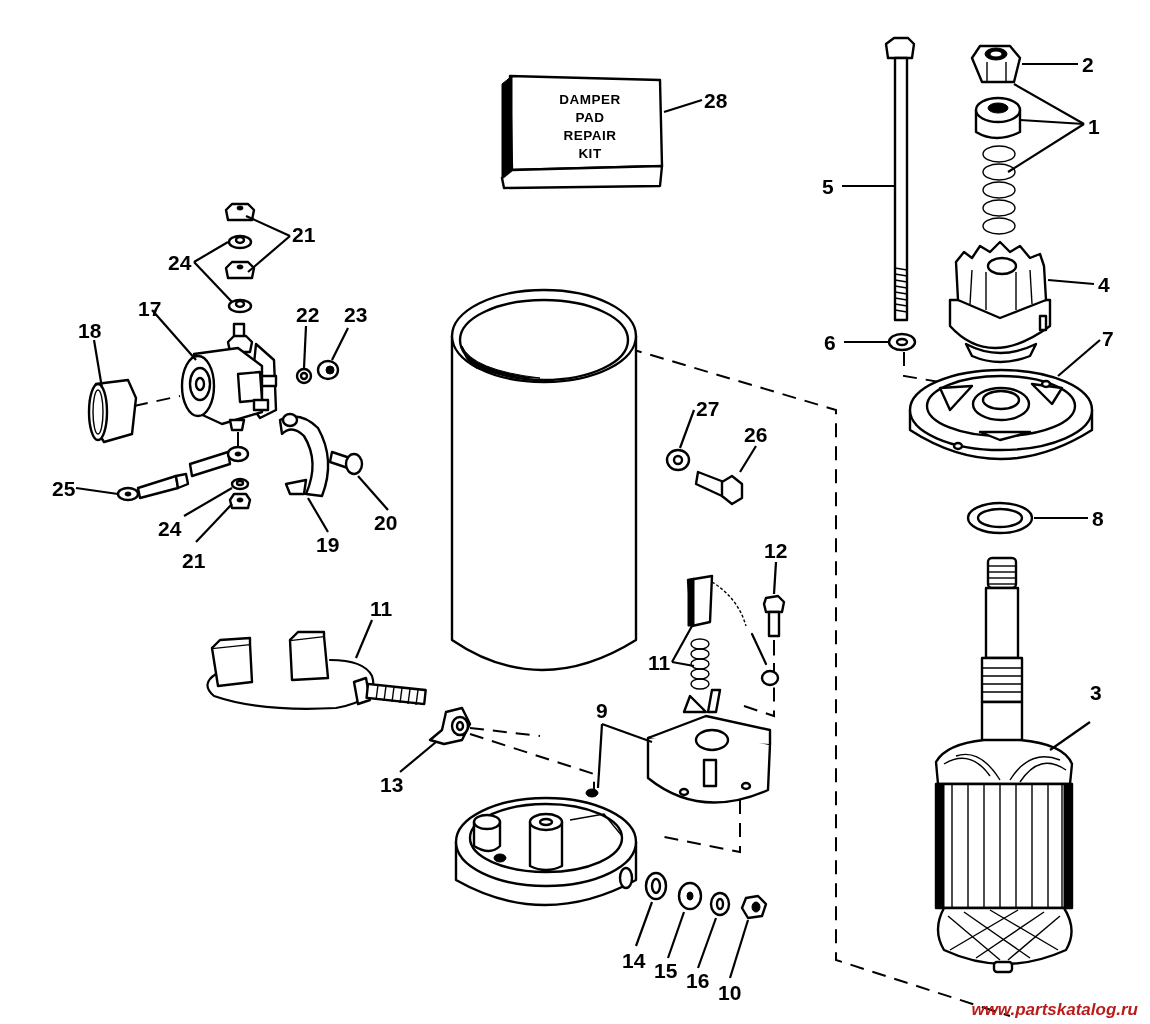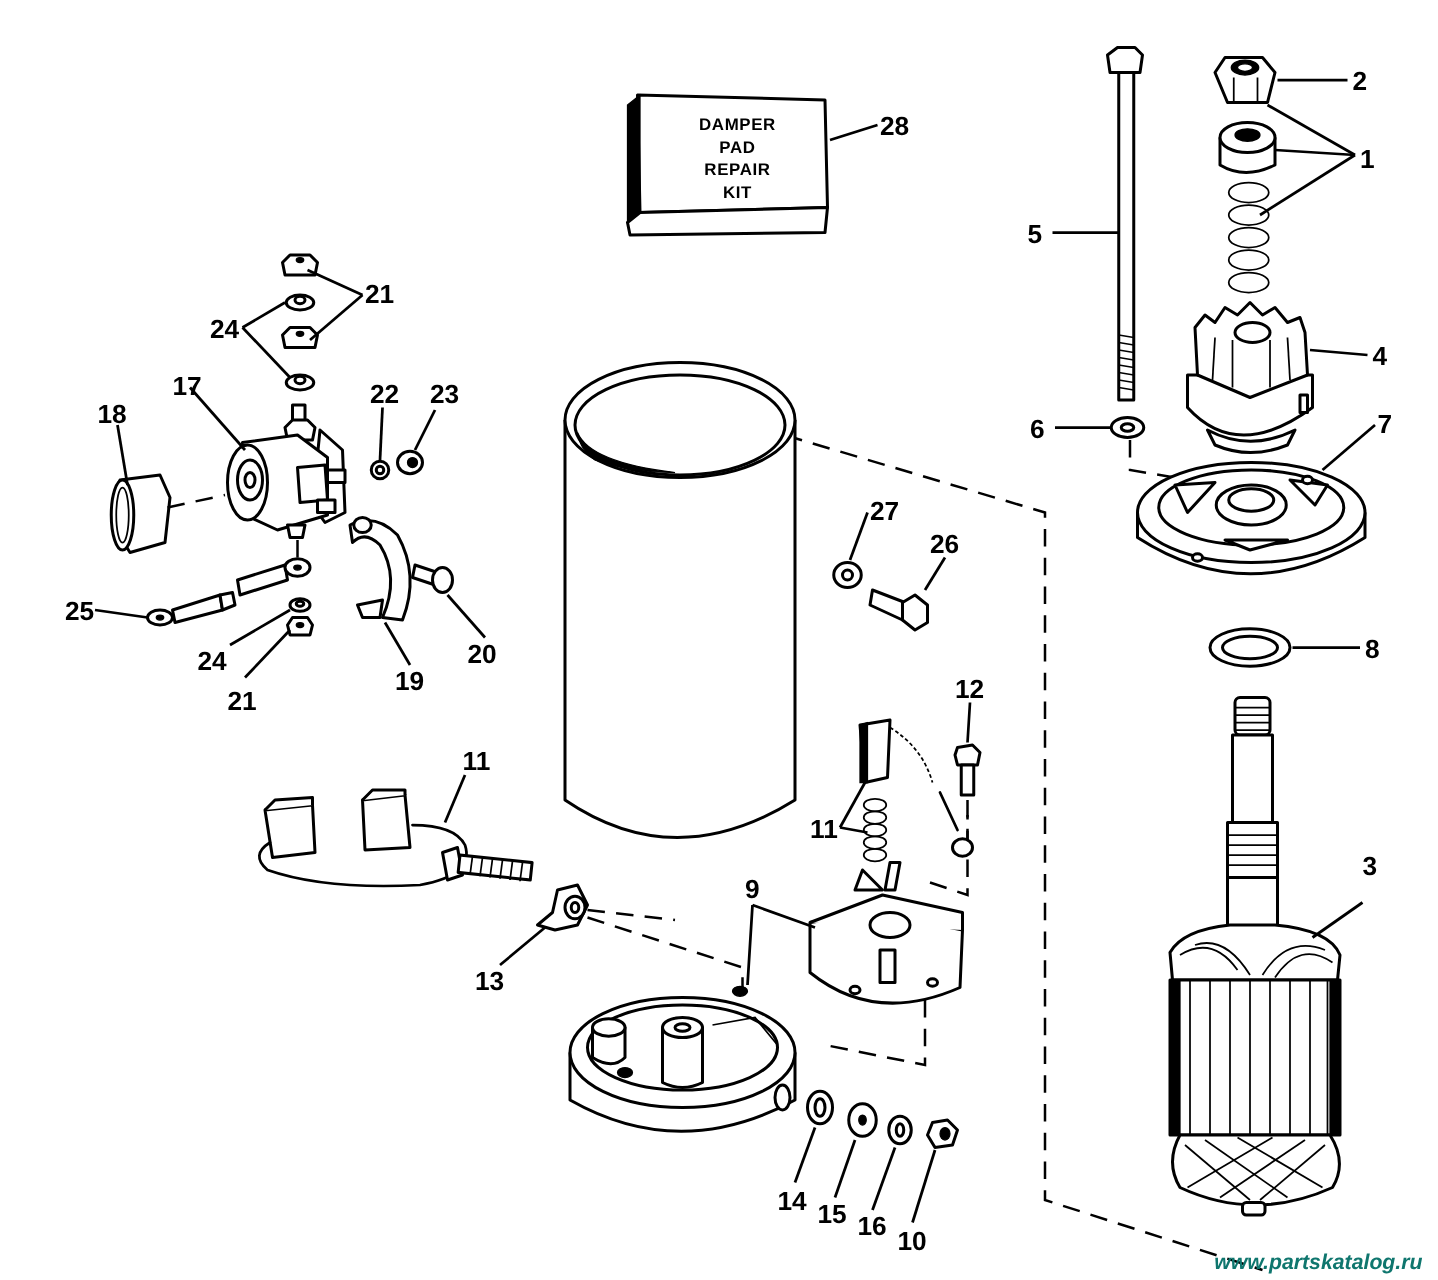--- a/index.html
+++ b/index.html
@@ -8,21 +8,21 @@
   #diagram { position: absolute; left: 0; top: 0; width: 1150px; height: 1024px; }
   .ln { stroke: #000; stroke-width: 2.2; fill: none; stroke-linecap: round; stroke-linejoin: round; }
   .thin { stroke: #000; stroke-width: 1.4; fill: none; }
   .part { stroke: #000; stroke-width: 2.4; fill: #fff; stroke-linejoin: round; }
   .solid { fill: #000; stroke: #000; }
   .dash { stroke: #000; stroke-width: 2; fill: none; stroke-dasharray: 14 9; }
   .leader { stroke: #000; stroke-width: 2.2; fill: none; }
   .callout { font-family: "Liberation Sans", sans-serif; font-weight: 700; font-size: 21px; fill: #000; }
   .kit-text { font-family: "Liberation Sans", sans-serif; font-weight: 700; font-size: 13.5px; fill: #000; letter-spacing: 0.5px; }
   .watermark { position: absolute; right: 12px; bottom: 4px; font-family: "Liberation Sans", sans-serif;
-               font-weight: 700; font-style: italic; font-size: 17px; color: #0f766e; }
+               font-weight: 700; font-style: italic; font-size: 17px; color: #b91c1c; }
 </style>
 </head>
 <body>
 
 <svg id="diagram" viewBox="0 0 1150 1024" xmlns="http://www.w3.org/2000/svg">
 
   <g>
     <path class="part" d="M510,76 L660,80 L662,166 L512,170 Z"></path>
     <path class="solid" d="M502,84 L512,76 L512,172 L502,178 Z"></path>
     <path class="part" d="M502,178 L512,170 L662,166 L660,186 L504,188 Z"></path>

